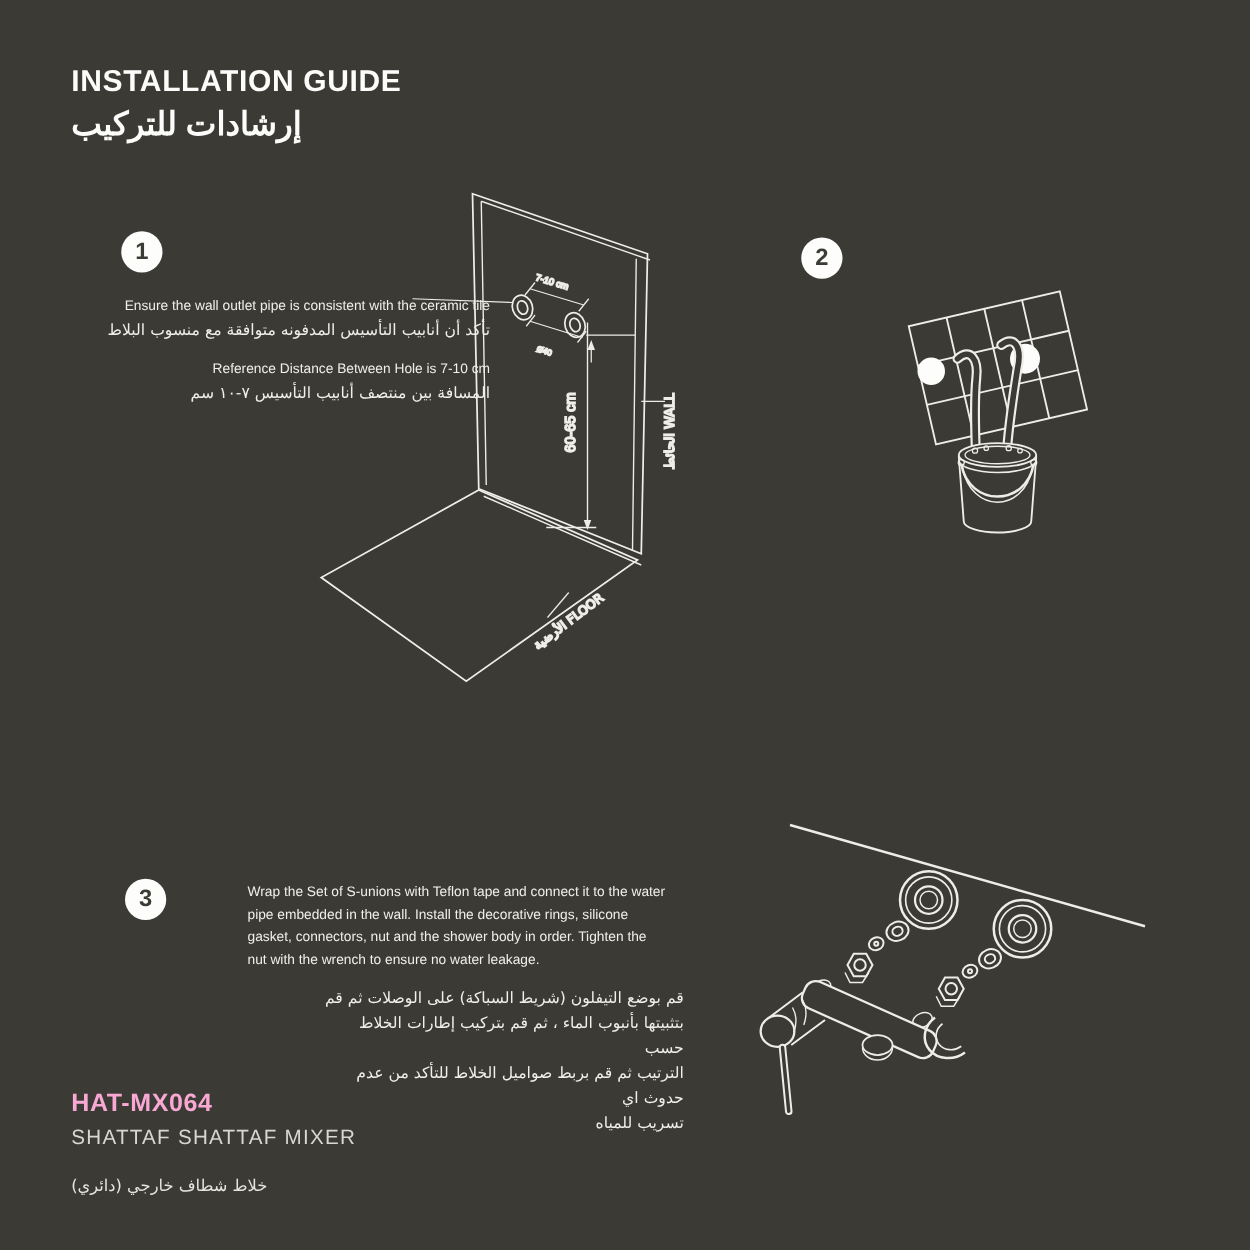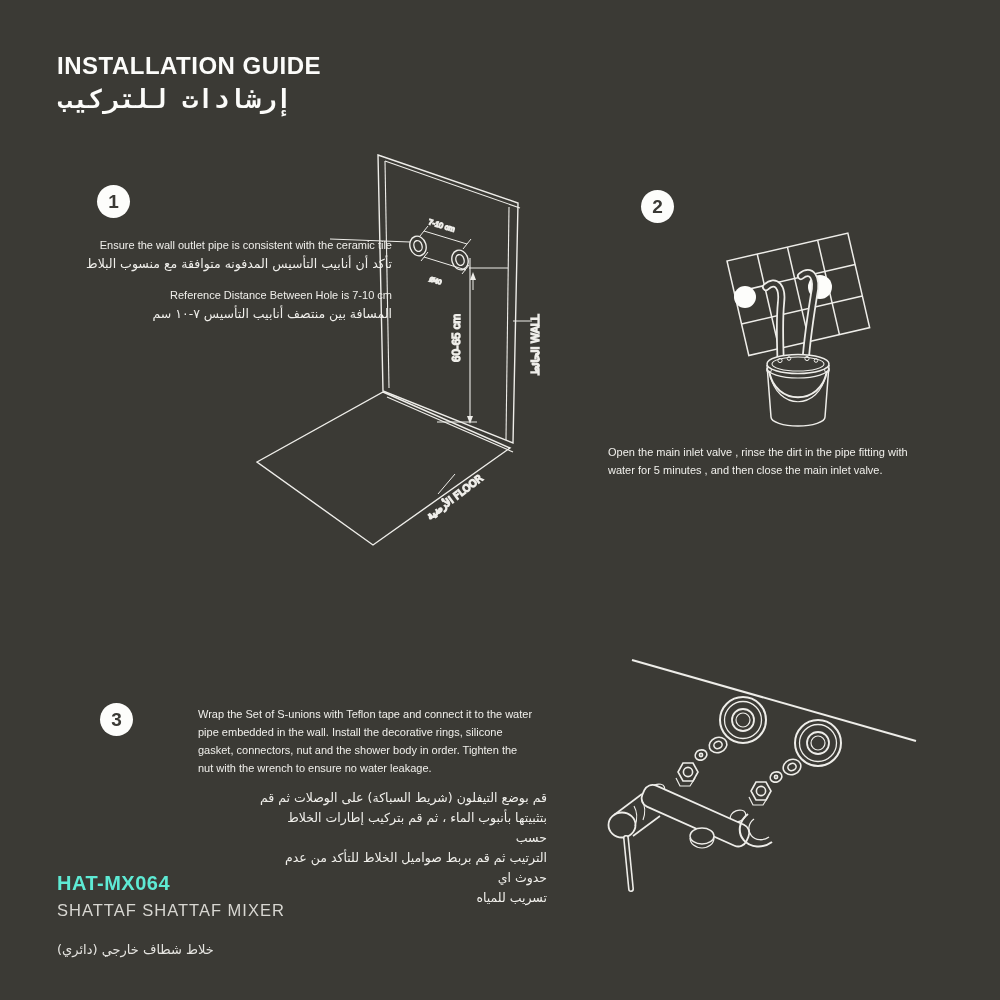--- a/index.html
+++ b/index.html
@@ -3,34 +3,34 @@
 <meta charset="utf-8">
 <style>
   html,body{margin:0;padding:0;background:#2e2d29;}
   .page{
     position:relative;width:1000px;height:1000px;overflow:hidden;
     background:#3b3a35;color:#f3f2ee;
     font-family:"Liberation Sans",sans-serif;
   }
   .abs{position:absolute;}
   .title-en{font-size:24px;font-weight:700;letter-spacing:.5px;color:#fcfcfa;}
-  .title-ar{font-size:26px;font-weight:700;color:#fcfcfa;font-family:Liberation Mono, monospace;margin-top:4px;}
+  .title-ar{font-size:26px;font-weight:700;color:#fcfcfa;font-family:Liberation Sans, sans-serif;margin-top:4px;}
   .badge{
     width:33px;height:33px;border-radius:50%;background:#fdfdfb;color:#3b3a35;
     display:flex;align-items:center;justify-content:center;
     font-size:19px;font-weight:700;
   }
   .en{font-size:11px;line-height:1.65;color:#f0efeb;white-space:pre-line;}
   .ar{font-size:12.5px;line-height:1.6;color:#f0efeb;white-space:pre-line;
       font-family:"DejaVu Sans",sans-serif;direction:rtl;}
   .right{text-align:right;}
   .left{text-align:left;}
   .nowrap{white-space:nowrap;}
   .gap{height:12px;}
-  .model{font-size:20px;font-weight:700;letter-spacing:.5px;color:#5eead4;}
+  .model{font-size:20px;font-weight:700;letter-spacing:.5px;color:#f9a8d4;}
   .product-en{font-size:16.5px;font-weight:400;letter-spacing:1px;color:#d8d7d2;margin-top:6px;}
   .product-ar{font-size:13px;color:#e6e5e1;font-family:"DejaVu Sans",sans-serif;margin-top:22px;}
   svg text{font-family:"Liberation Sans","DejaVu Sans",sans-serif;fill:#eeede9;}
   svg .arb{font-family:"DejaVu Sans",sans-serif;}
 </style>
 </head>
 <body>
 
 <div class="page">
 
@@ -134,24 +134,20 @@
       <circle cx="159" cy="133.5" r="1.8" stroke-width="1"></circle>
       <circle cx="177" cy="133.5" r="2.1" stroke-width="1"></circle>
       <circle cx="186" cy="135.5" r="1.8" stroke-width="1"></circle>
       <path d="M139,146 C145,181 191,181 197,146" stroke-width="2"></path>
       <path d="M140,149 C147,186 189,186 196,149" stroke-width="1.2"></path>
       <circle cx="139" cy="145" r="2.4" stroke-width="1"></circle>
       <circle cx="197" cy="145" r="2.4" stroke-width="1"></circle>
     </g>
   </svg>
 
-  <div class="abs left" style="left:608px;top:443px;width:335px;">
-    <div class="en">Open the main inlet valve , rinse the dirt in the pipe fitting with
-water for 5 minutes , and then close the main inlet valve.</div>
-  </div>
 
   <div class="badge abs" style="left:100px;top:703px;">
     <span>3</span>
   </div>
 
   <div class="abs" style="left:255px;top:788px;width:292px;">
     <div class="ar">قم بوضع التيفلون (شريط السباكة) على الوصلات ثم قم
 بتثبيتها بأنبوب الماء ، ثم قم بتركيب إطارات الخلاط حسب
 الترتيب ثم قم بربط صواميل الخلاط للتأكد من عدم حدوث اي
 تسريب للمياه</div>

